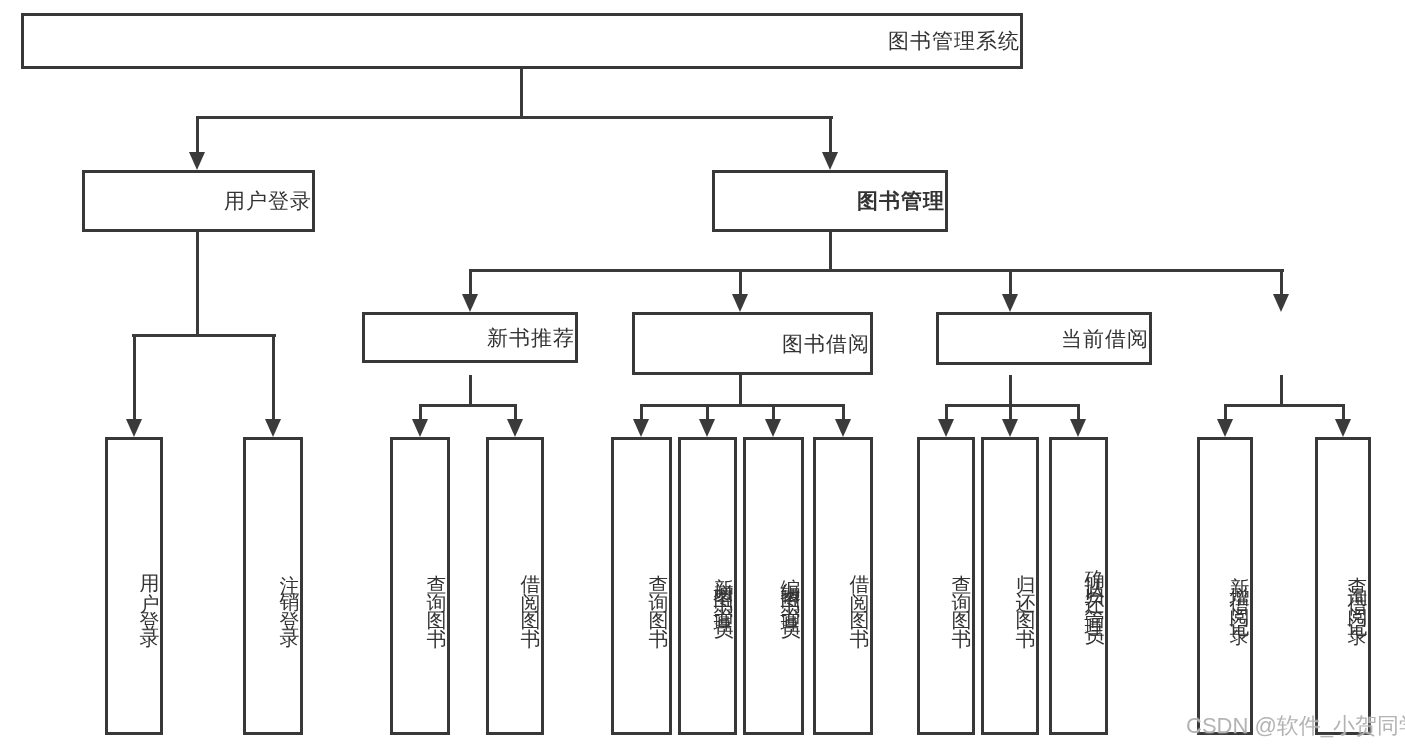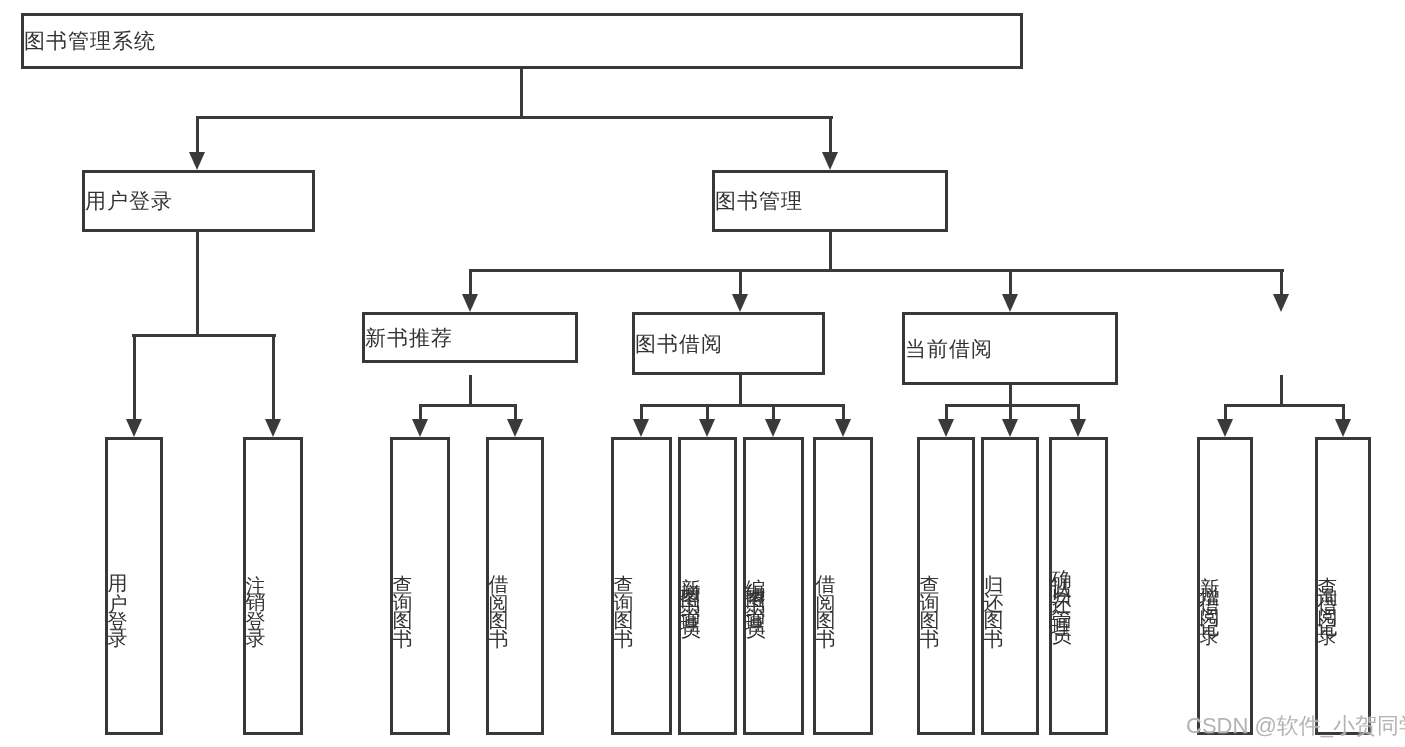--- a/index.html
+++ b/index.html
@@ -2,21 +2,21 @@
 <html><head>
 <meta charset="utf-8">
 <style>
   html,body{margin:0;padding:0;background:#ffffff;}
   .stage{
     position:relative;width:1405px;height:747px;background:#ffffff;overflow:hidden;
     font-family:"Liberation Sans","DejaVu Sans",sans-serif;color:#333333;
   }
   .node{
     position:absolute;box-sizing:border-box;border:3px solid #383838;background:#ffffff;
-    display:flex;align-items:center;justify-content:flex-start;z-index:2;
+    display:flex;align-items:center;justify-content:flex-end;z-index:2;
   }
   .node .hlabel{font-size:21px;color:#333333;letter-spacing:1px;white-space:nowrap;}
   .leaf .vlabel{
     writing-mode:vertical-rl;text-orientation:mixed;
     font-size:20px;color:#333333;line-height:1;white-space:nowrap;
   }
   .ls-4{letter-spacing:18px;margin-bottom:-18px;}
   .ls-6{letter-spacing:10px;margin-bottom:-10px;}
   .ls-8{letter-spacing:8px;margin-bottom:-8px;}
   .ls-9{letter-spacing:6px;margin-bottom:-6px;}
@@ -89,31 +89,31 @@
     <div class="cline" style="left: 196px; top: 116px; width: 637px; height: 3px;"></div>
     <div class="cline" style="left: 520px; top: 69px; width: 3px; height: 49px;"></div>
 
   <div class="node" style="left:21px;top:13px;width:1002px;height:56px;">
     <span class="hlabel">图书管理系统</span>
   </div>
 
   <div class="node" style="left:82px;top:170px;width:233px;height:62px;">
     <span class="hlabel">用户登录</span>
   </div>
-  <div class="node" style="left:712px;top:170px;width:236px;height:62px;">
+  <div class="node" style="left:712px;top:170px;width:236px;height:62px;font-weight:bold;">
     <span class="hlabel">图书管理</span>
   </div>
 
   <div class="node" style="left:362px;top:312px;width:216px;height:51px;">
     <span class="hlabel">新书推荐</span>
   </div>
-  <div class="node" style="left:632px;top:312px;width:193px;height:63px;">
+  <div class="node" style="left:632px;top:312px;width:241px;height:63px;">
     <span class="hlabel">图书借阅</span>
   </div>
-  <div class="node" style="left:902px;top:312px;width:216px;height:73px;">
+  <div class="node" style="left:936px;top:312px;width:216px;height:53px;">
     <span class="hlabel">当前借阅</span>
   </div>
 
   <div class="node leaf" style="left:105px;top:437px;width:58px;height:298px;">
     <span class="vlabel ls-4">用户登录</span>
   </div>
   <div class="node leaf" style="left:243px;top:437px;width:60px;height:298px;">
     <span class="vlabel ls-4">注销登录</span>
   </div>
 

